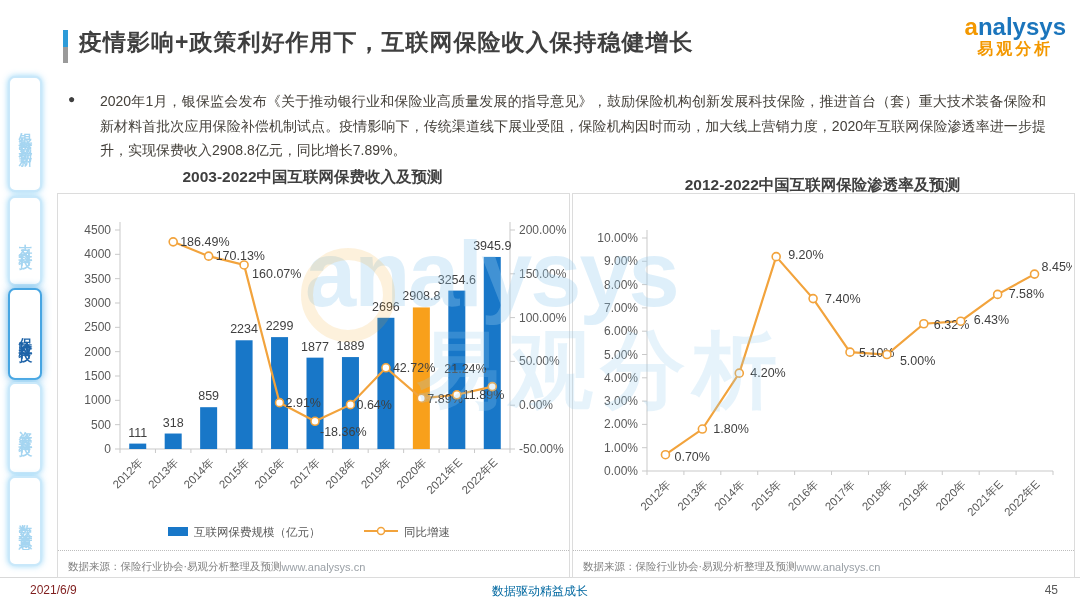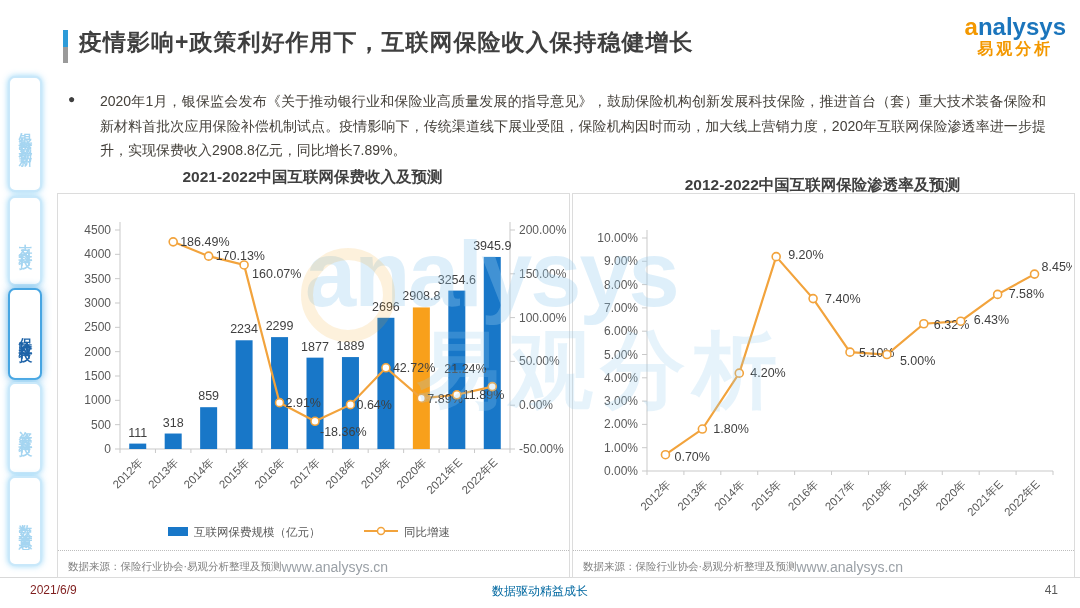--- a/index.html
+++ b/index.html
@@ -33,21 +33,21 @@
   .chart-title.left{left:57px;width:511px;}
   .chart-title.right{left:572px;width:501px;margin-top:8px;}
   .panel{position:absolute;top:193px;height:383px;border:1px solid #dcdcdc;background:#fff;
     display:flex;flex-direction:column;z-index:1;}
   .panel.left{left:57px;width:511px;}
   .panel.right{left:572px;width:501px;}
   .panel svg{flex:none;display:block;}
   .source-row{margin-top:auto;border-top:1px dotted #bdbdbd;padding:5px 10px 0 10px;height:21px;
     display:flex;justify-content:flex-start;align-items:center;}
   .source-text{font-size:10.5px;color:#7f7f7f;}
-  .site-text{font-size:14px;color:#9aa0a6;}
+  .site-text{font-size:11px;color:#9aa0a6;}
 
   
   svg text{fill:#595959;font-size:12px;font-family:"Liberation Sans","DejaVu Sans",sans-serif;}
   svg .ax{stroke:#c9c9c9;stroke-width:1;}
   svg .barlab{fill:#3f3f3f;font-size:12.5px;}
   svg .glab{fill:#3f3f3f;font-size:12.5px;}
   svg .xlab{font-size:11.5px;fill:#595959;}
   svg .leg{font-size:11.5px;fill:#595959;}
 
   
@@ -76,21 +76,21 @@
 
   <div class="side-item" style="top:76px;height:112px;">银行数字创新</div>
   <div class="side-item" style="top:196px;height:86px;">支付科技</div>
   <div class="side-item active" style="top:288px;height:88px;">保险科技</div>
   <div class="side-item" style="top:382px;height:88px;">资管科技</div>
   <div class="side-item" style="top:476px;height:86px;">数字普惠</div>
 
   <div class="bullet-dot">●</div>
   <div class="bullet-text">2020年1月，银保监会发布《关于推动银行业和保险业高质量发展的指导意见》，鼓励保险机构创新发展科技保险，推进首台（套）重大技术装备保险和新材料首批次应用保险补偿机制试点。疫情影响下，传统渠道线下展业受阻，保险机构因时而动，加大线上营销力度，2020年互联网保险渗透率进一步提升，实现保费收入2908.8亿元，同比增长7.89%。</div>
 
-  <div class="chart-title left">2021-2022中国互联网保费收入及预测</div>
+  <div class="chart-title left">2003-2022中国互联网保费收入及预测</div>
   <div class="chart-title right">2012-2022中国互联网保险渗透率及预测</div>
 
   <div class="panel left">
     <svg id="chart-left" width="509" height="354">
         <line x1="62" y1="28" x2="62" y2="255" class="ax"></line>
         <line x1="452" y1="28" x2="452" y2="255" class="ax"></line>
         <line x1="62" y1="255" x2="452" y2="255" class="ax"></line>
         <line x1="57" y1="255" x2="62" y2="255" class="ax"></line>
         <text x="53" y="259" text-anchor="end">0</text>
         <line x1="57" y1="230.66666666666666" x2="62" y2="230.66666666666666" class="ax"></line>
@@ -282,15 +282,15 @@
 
   <div class="watermark">
     <span class="wm-ring"></span>
     <div class="wm-en">analysys</div>
     <div class="wm-cn">易观分析</div>
   </div>
 
   <div class="footer-rule"></div>
   <div class="footer-date">2021/6/9</div>
   <div class="footer-tagline">数据驱动精益成长</div>
-  <div class="footer-page">41</div>
+  <div class="footer-page">45</div>
 
 </div>
 
 </body></html>

